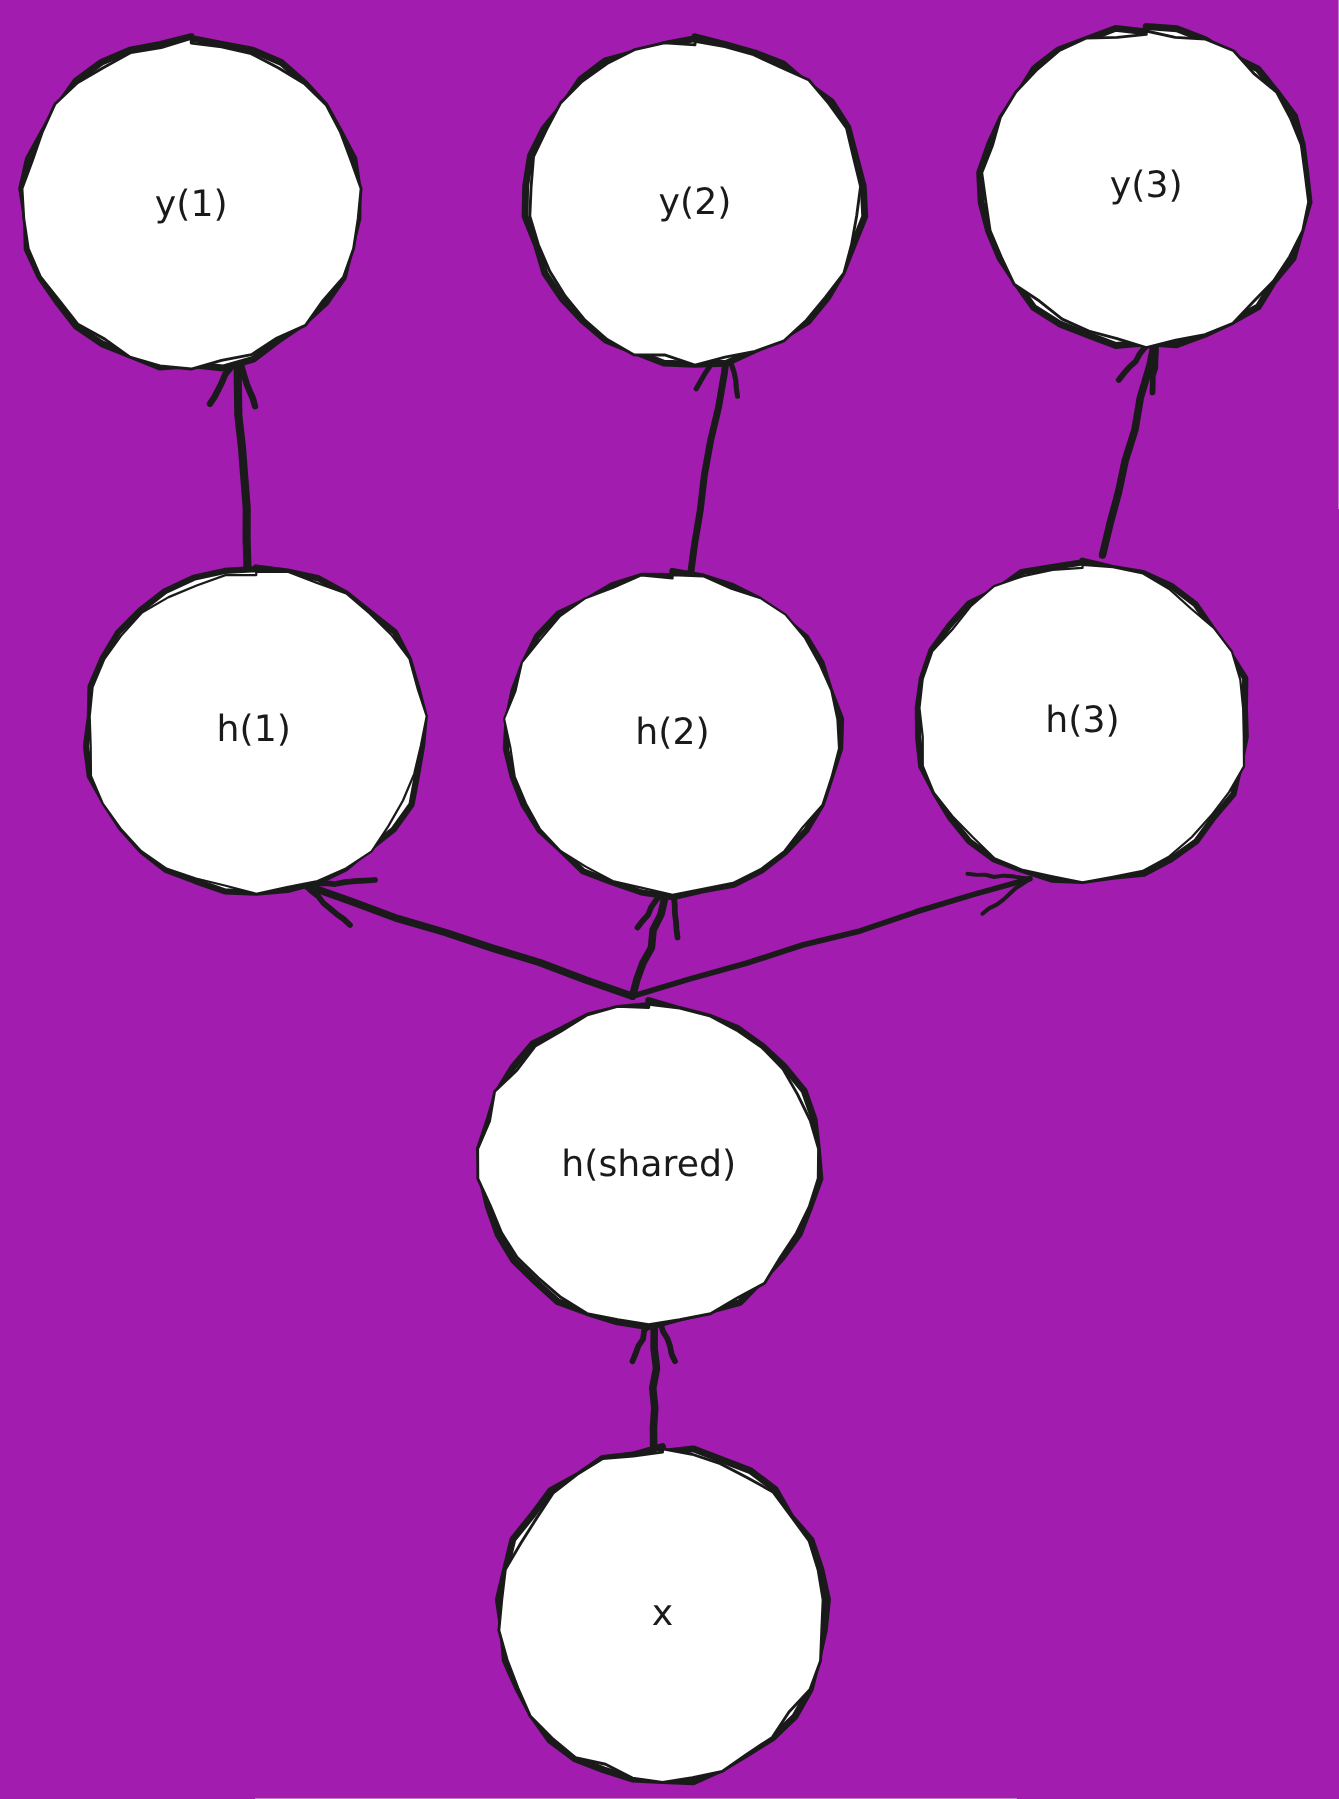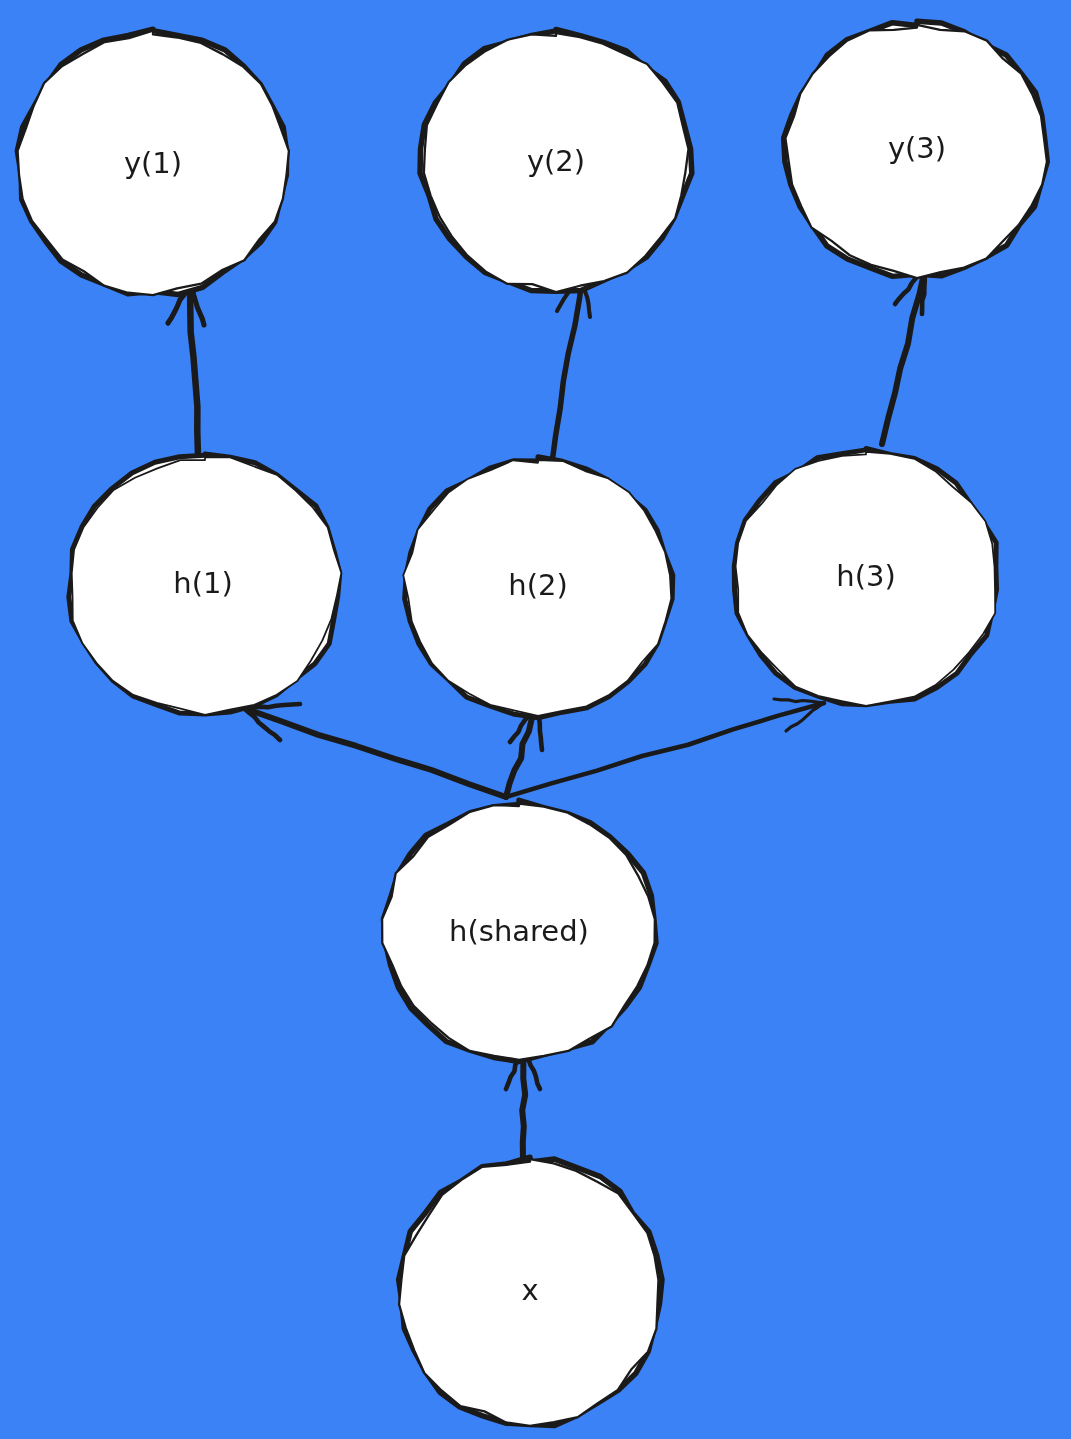--- a/index.html
+++ b/index.html
@@ -10,21 +10,21 @@
   body {
     width: 1071px;
     height: 1439px;
     overflow: hidden;
     font-family: "DejaVu Sans", sans-serif;
   }
   #diagram-root {
     position: relative;
     width: 1071px;
     height: 1439px;
-    background: #3b82f6;
+    background: #a21caf;
   }
   svg#graph {
     position: absolute;
     left: 0;
     top: 0;
     width: 1071px;
     height: 1439px;
     display: block;
   }
   .node-outline {

